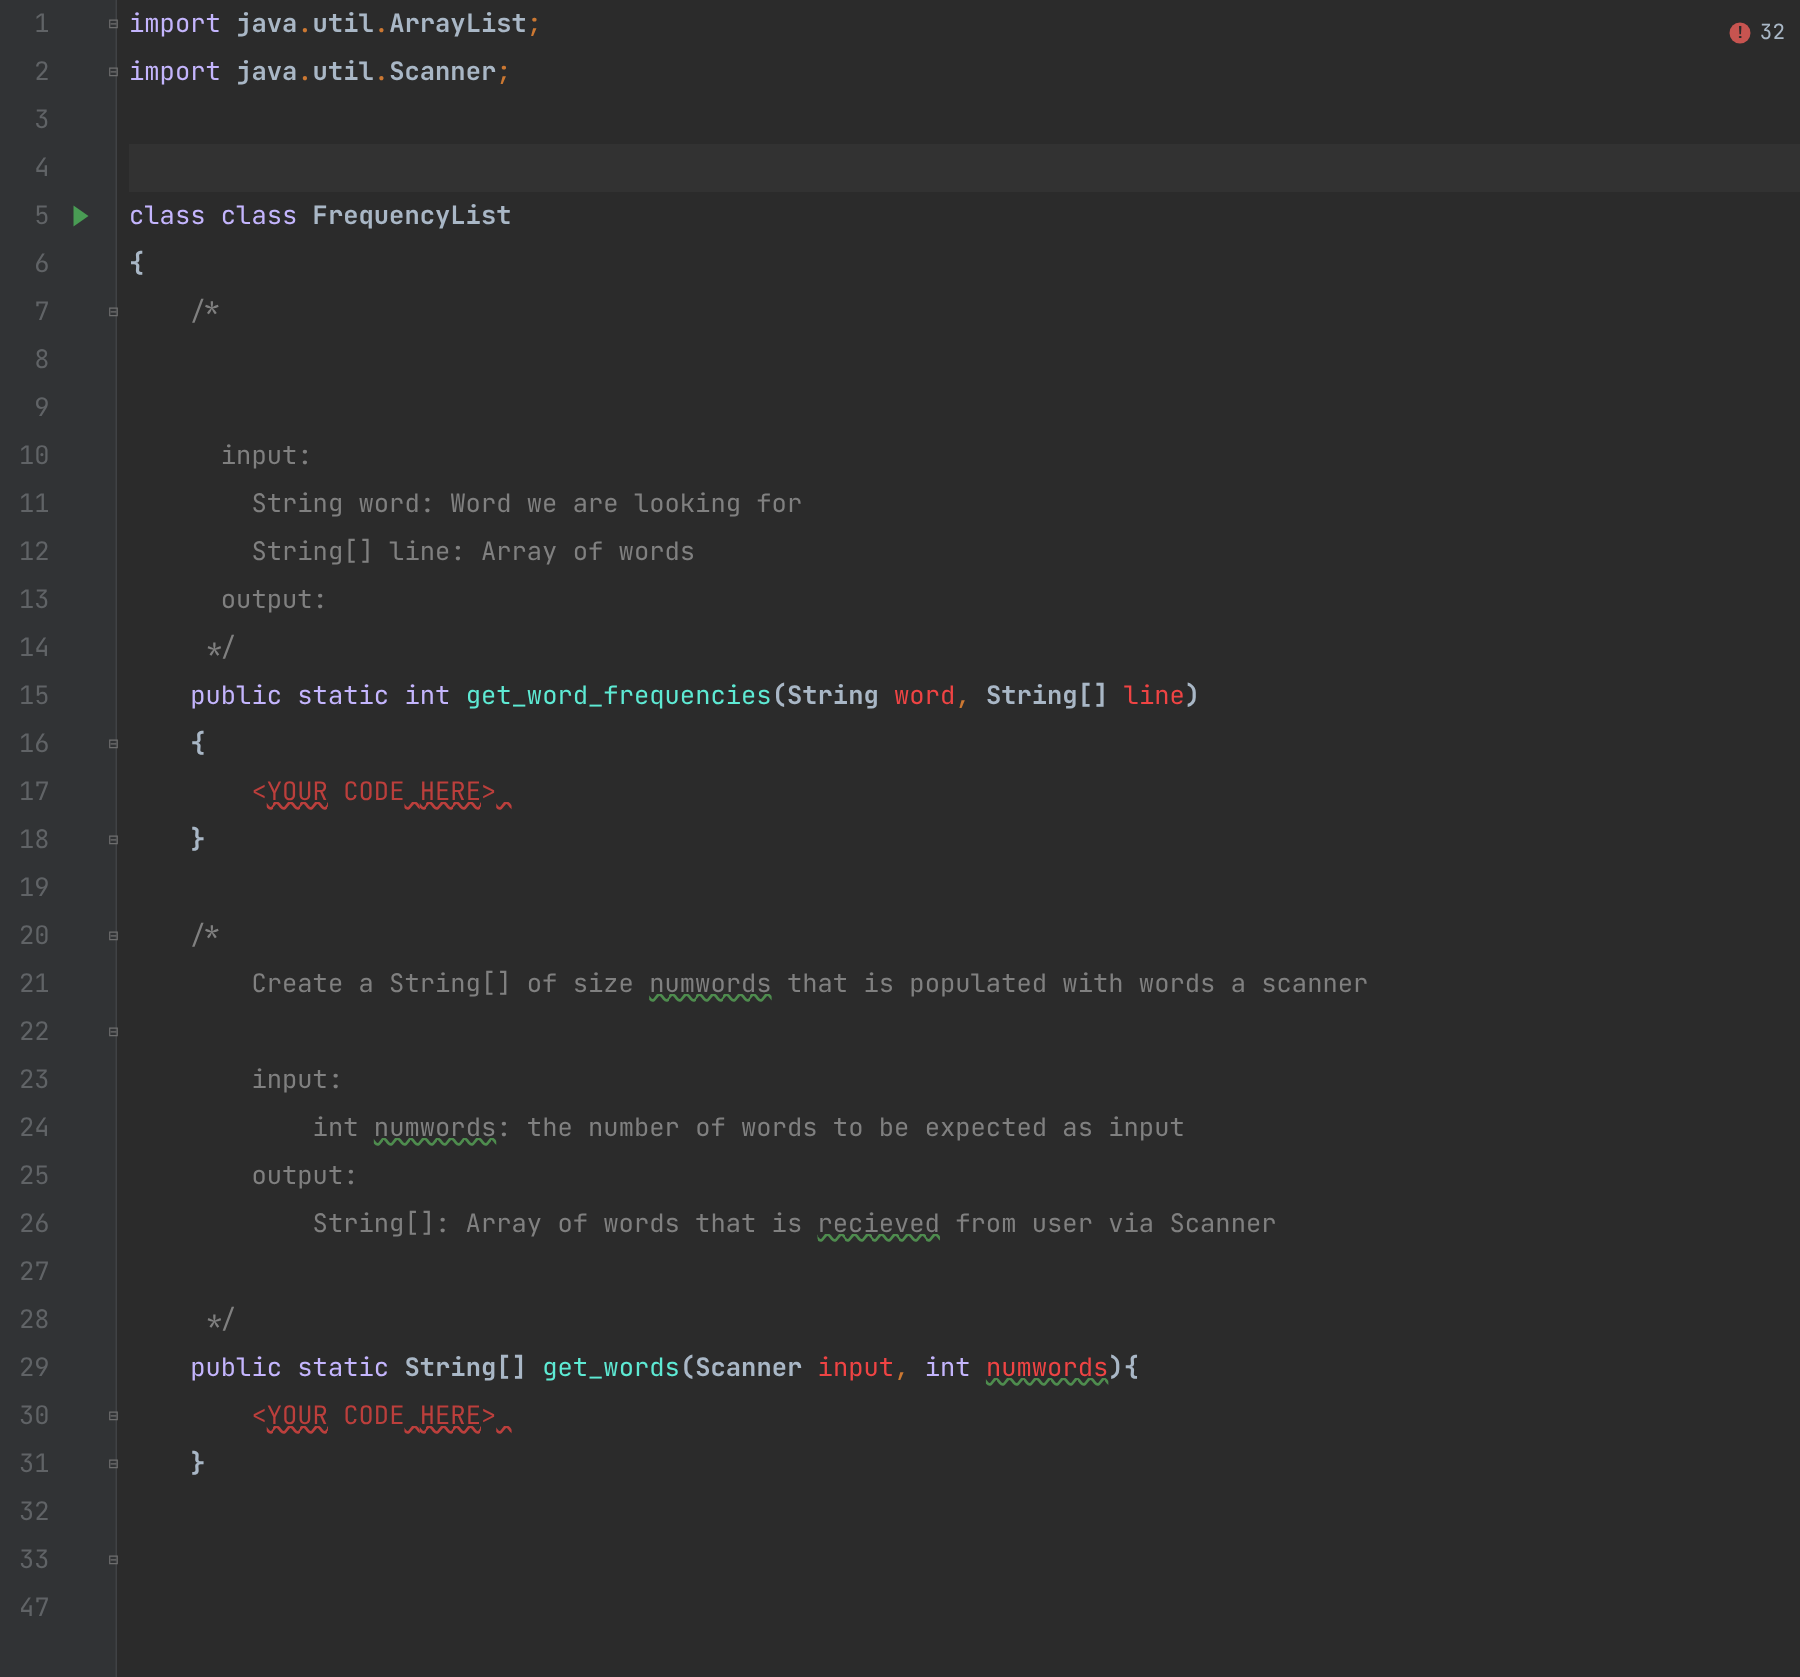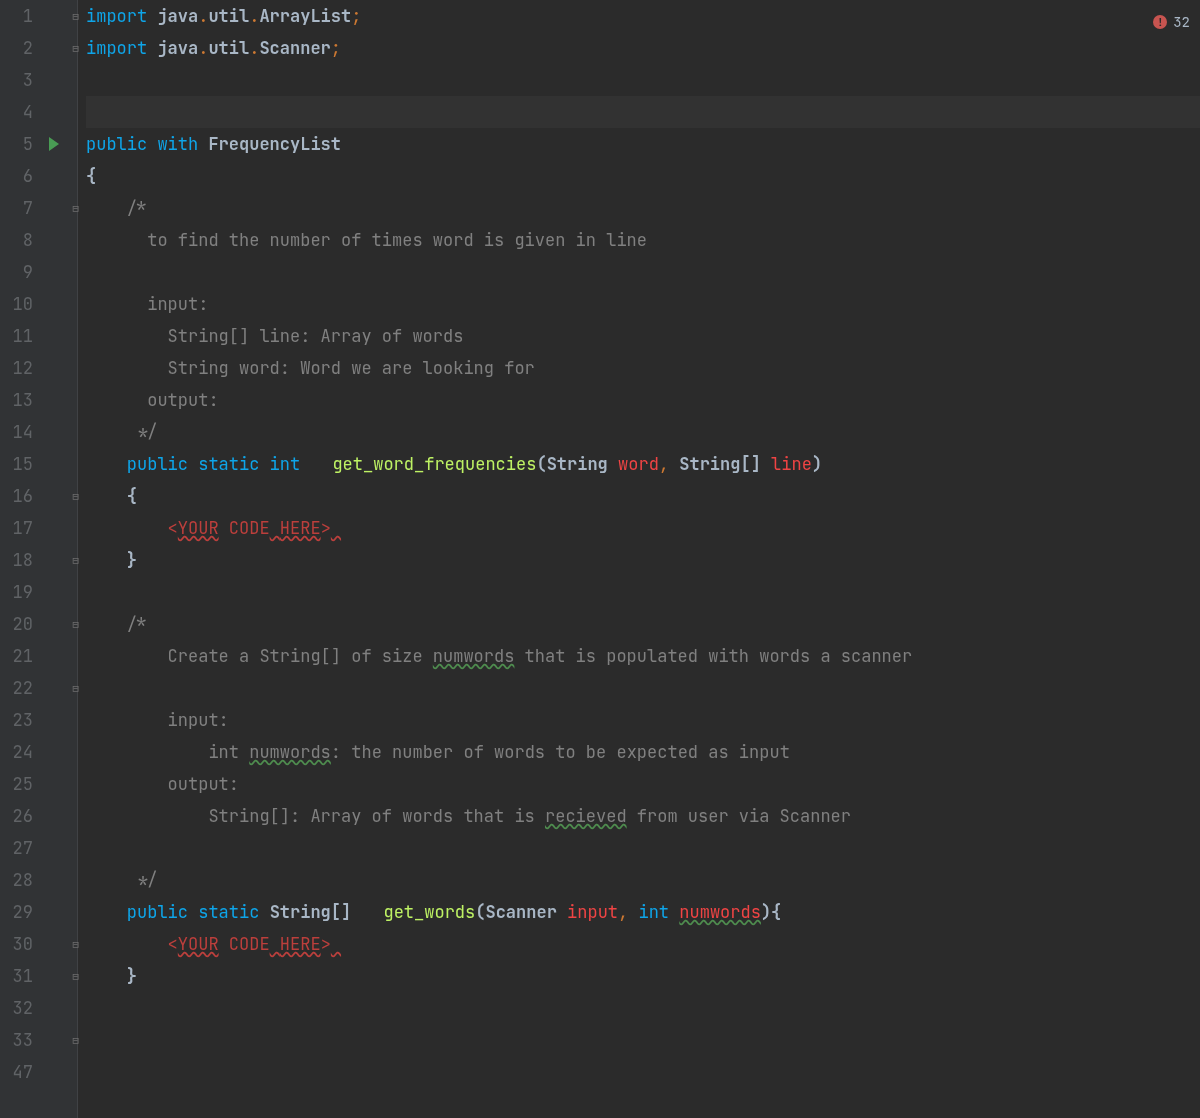--- a/index.html
+++ b/index.html
@@ -55,23 +55,23 @@
     padding-left: 8px;
     position: relative;
   }
   .code-line {
     height: 32px;
     white-space: pre;
   }
   .highlight-line {
     background: #323232;
   }
-  .kw { color: #0ea5e9; }
+  .kw { color: #c4b5fd; }
   .ident { color: #a9b7c6; font-weight: bold; }
-  .method-decl { color: #bef264; margin-left: 22px; }
+  .method-decl { color: #5eead4; }
   .param { color: #ef4444; }
   .semi { color: #cc7832; }
   .comment { color: #808080; }
   .placeholder { color: #bc3f3c; }
   .err-underline {
     text-decoration: underline wavy #bc3f3c;
     text-decoration-skip-ink: none;
     text-align: center;
   }
   .typo-underline {
@@ -154,28 +154,28 @@
       <div class="gutter-line">31<span class="gutter-icon fold-icon">⊟</span></div>
       <div class="gutter-line">32</div>
       <div class="gutter-line">33<span class="gutter-icon fold-icon">⊟</span></div>
       <div class="gutter-line">47</div>
     </div>
   <div class="code" id="code">
       <div class="code-line"><span class="kw">import</span><span class="ident"> java</span><span class="semi">.</span><span class="ident">util</span><span class="semi">.</span><span class="ident">ArrayList</span><span class="semi">;</span></div>
       <div class="code-line"><span class="kw">import</span><span class="ident"> java</span><span class="semi">.</span><span class="ident">util</span><span class="semi">.</span><span class="ident">Scanner</span><span class="semi">;</span></div>
       <div class="code-line"></div>
       <div class="code-line highlight-line"></div>
-      <div class="code-line"><span class="kw">public with </span><span class="ident">FrequencyList</span></div>
+      <div class="code-line"><span class="kw">class class </span><span class="ident">FrequencyList</span></div>
       <div class="code-line"><span class="ident">{</span></div>
       <div class="code-line"><span class="ident">    </span><span class="comment">/*</span></div>
-      <div class="code-line"><span class="ident">      </span><span class="comment">to find the number of times word is given in line</span></div>
+      <div class="code-line"><span class="ident">      </span></div>
       <div class="code-line"></div>
       <div class="code-line"><span class="ident">      </span><span class="comment">input:</span></div>
+      <div class="code-line"><span class="ident">        </span><span class="comment">String word: Word we are looking for</span></div>
       <div class="code-line"><span class="ident">        </span><span class="comment">String[] line: Array of words</span></div>
-      <div class="code-line"><span class="ident">        </span><span class="comment">String word: Word we are looking for</span></div>
       <div class="code-line"><span class="ident">      </span><span class="comment">output:</span></div>
       <div class="code-line"><span class="ident">     </span><span class="comment">*/</span></div>
       <div class="code-line"><span class="ident">    </span><span class="kw">public static int </span><span class="method-decl">get_word_frequencies</span><span class="ident">(</span><span class="ident">String </span><span class="param">word</span><span class="semi">, </span><span class="ident">String[] </span><span class="param">line</span><span class="ident">)</span></div>
       <div class="code-line"><span class="ident">    {</span></div>
       <div class="code-line"><span class="ident">        </span><span class="placeholder">&lt;</span><span class="placeholder err-underline">YOUR</span><span class="placeholder"> CODE</span><span class="placeholder err-underline"> </span><span class="placeholder err-underline">HERE</span><span class="placeholder">&gt;</span><span class="placeholder err-underline"> </span></div>
       <div class="code-line"><span class="ident">    }</span></div>
       <div class="code-line"></div>
       <div class="code-line"><span class="ident">    </span><span class="comment">/*</span></div>
       <div class="code-line"><span class="ident">        </span><span class="comment">Create a String[] of size </span><span class="comment typo-underline">numwords</span><span class="comment"> that is populated with words a scanner</span></div>
       <div class="code-line"></div>

